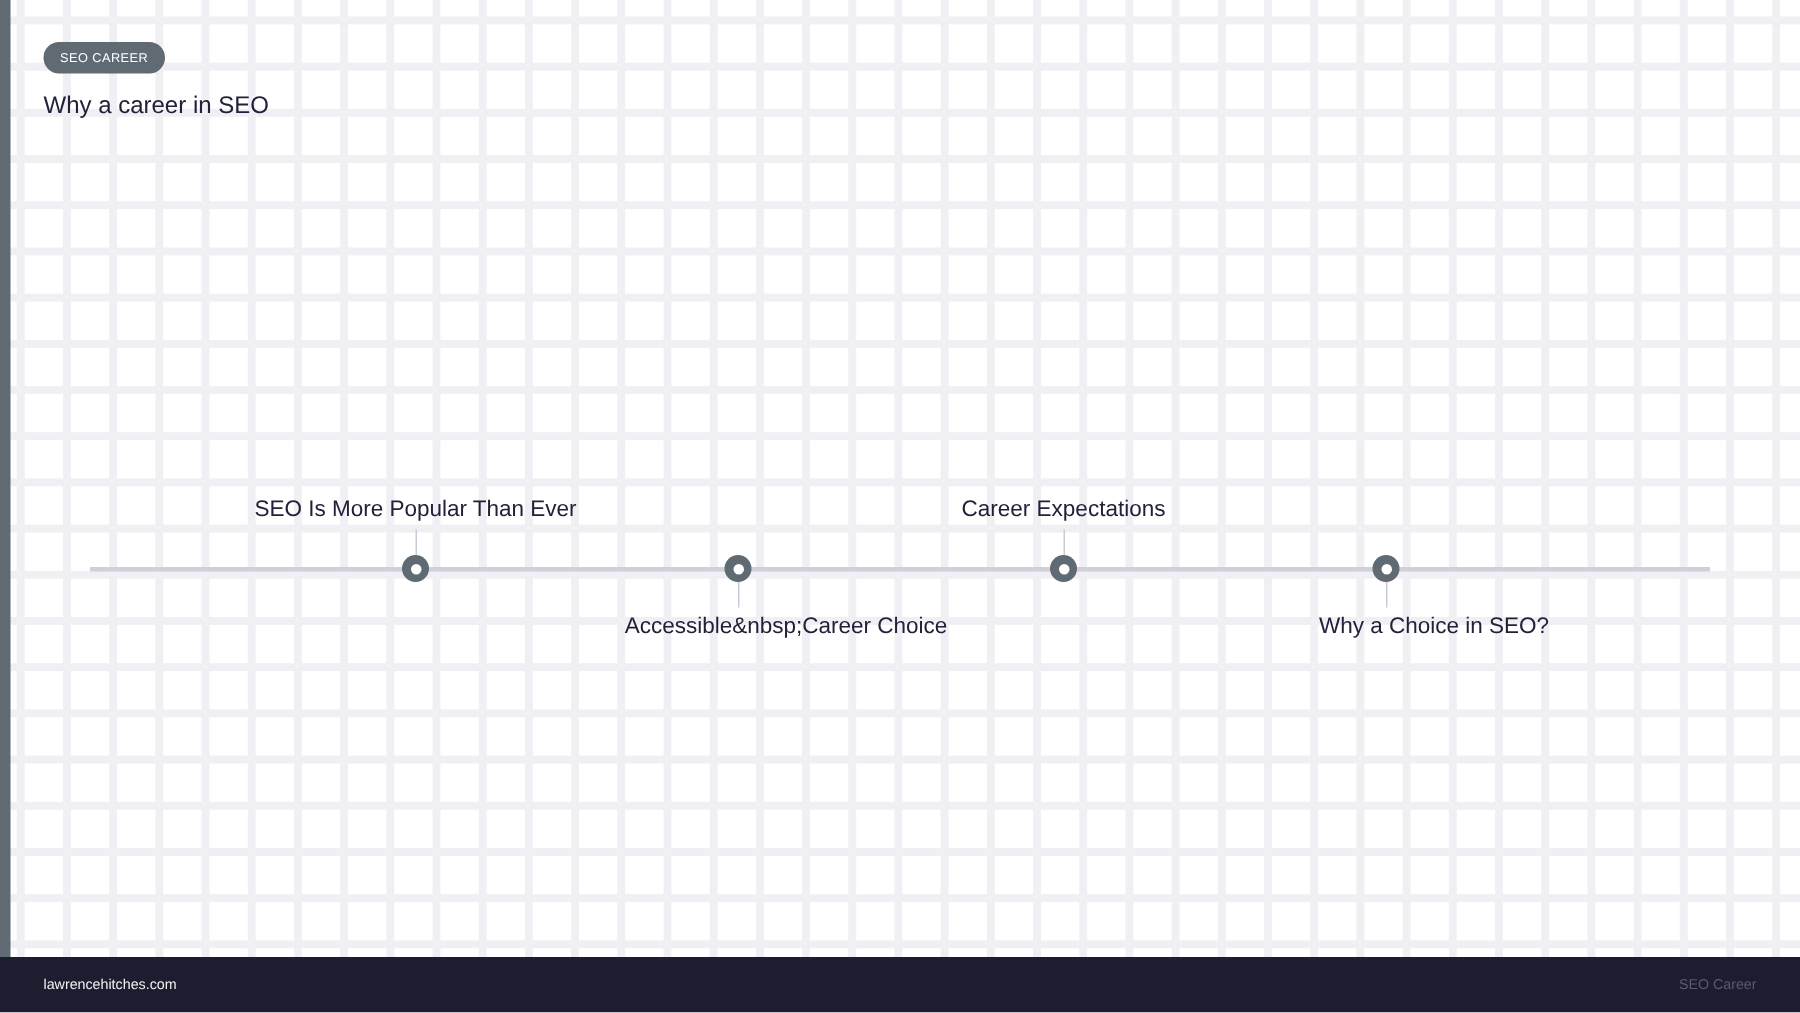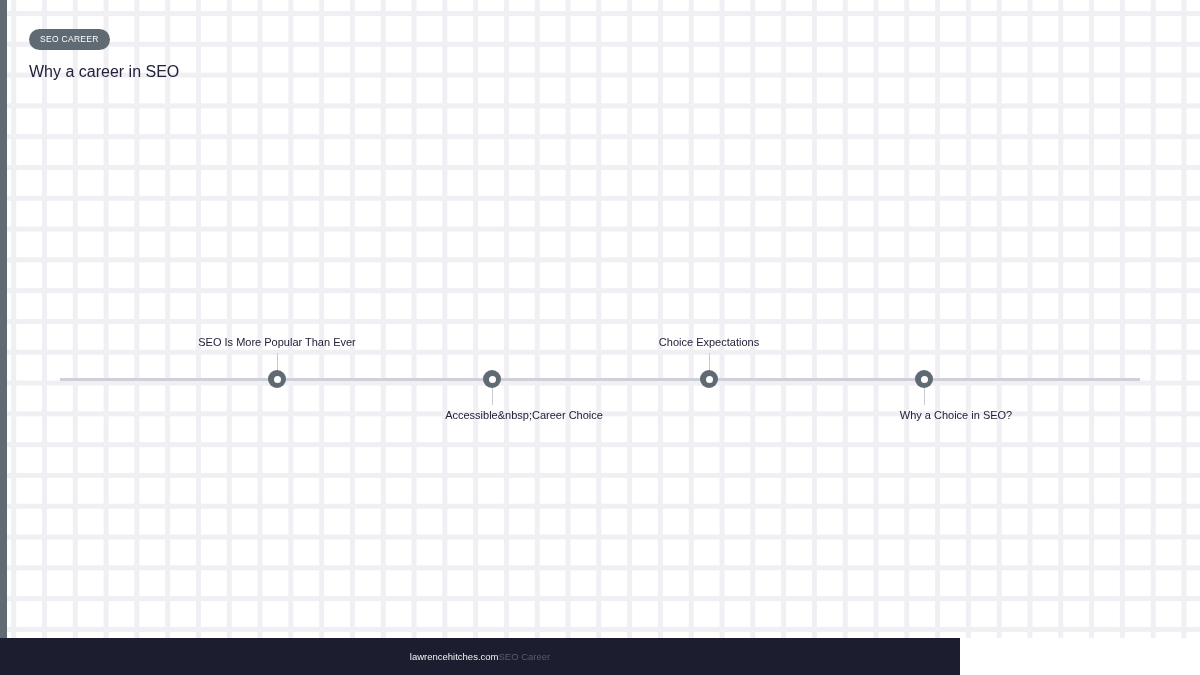--- a/index.html
+++ b/index.html
@@ -129,40 +129,40 @@
     position:absolute;
     left:0px;
     width:1px;
     background:#c9cad5;
   }
   .tl-node.above .tl-stem { bottom:9px;  height:17px; }
   .tl-node.below .tl-stem { top:9px;     height:17px; }
 
   .tl-label {
     position:absolute;
-    font-size:11px;
+    font-size:15px;
     color:#21223a;
     white-space:nowrap;
     line-height:1.2;
     transform:translateX(-50%);
   }
   .tl-node.above .tl-label { bottom:30px; left:0; }
   .tl-node.below .tl-label { top:30px;    left:0;margin-left:32px; }
 
   
   #footer {
     position:absolute;
     left:0;
     top:638px;
-    width:960px;
+    width:1200px;
     height:37px;
     background:#1c1d2e;
     display:flex;
     align-items:center;
-    justify-content:center;
+    justify-content:space-between;
     padding:0 29px;
     z-index:6;
   }
   #footer-site {
     color:#f2f2f5;
     font-size:9.5px;
     line-height:1;
   }
   #footer-section {
     color:#5a5b6e;
@@ -193,21 +193,21 @@
       </div>
     </div>
     <div class="tl-node below" style="left: 492px;">
       <div class="tl-label">Accessible&amp;nbsp;Career Choice</div>
       <div class="tl-stem"></div>
       <div class="tl-marker" style="background: rgb(95, 106, 115);">
         <div class="tl-marker-inner"></div>
       </div>
     </div>
     <div class="tl-node above" style="left: 709px;">
-      <div class="tl-label">Choice Expectations</div>
+      <div class="tl-label">Career Expectations</div>
       <div class="tl-stem"></div>
       <div class="tl-marker" style="background: rgb(95, 106, 115);">
         <div class="tl-marker-inner"></div>
       </div>
     </div>
     <div class="tl-node below" style="left: 924px;">
       <div class="tl-label">Why a Choice in SEO?</div>
       <div class="tl-stem"></div>
       <div class="tl-marker" style="background: rgb(95, 106, 115);">
         <div class="tl-marker-inner"></div>

